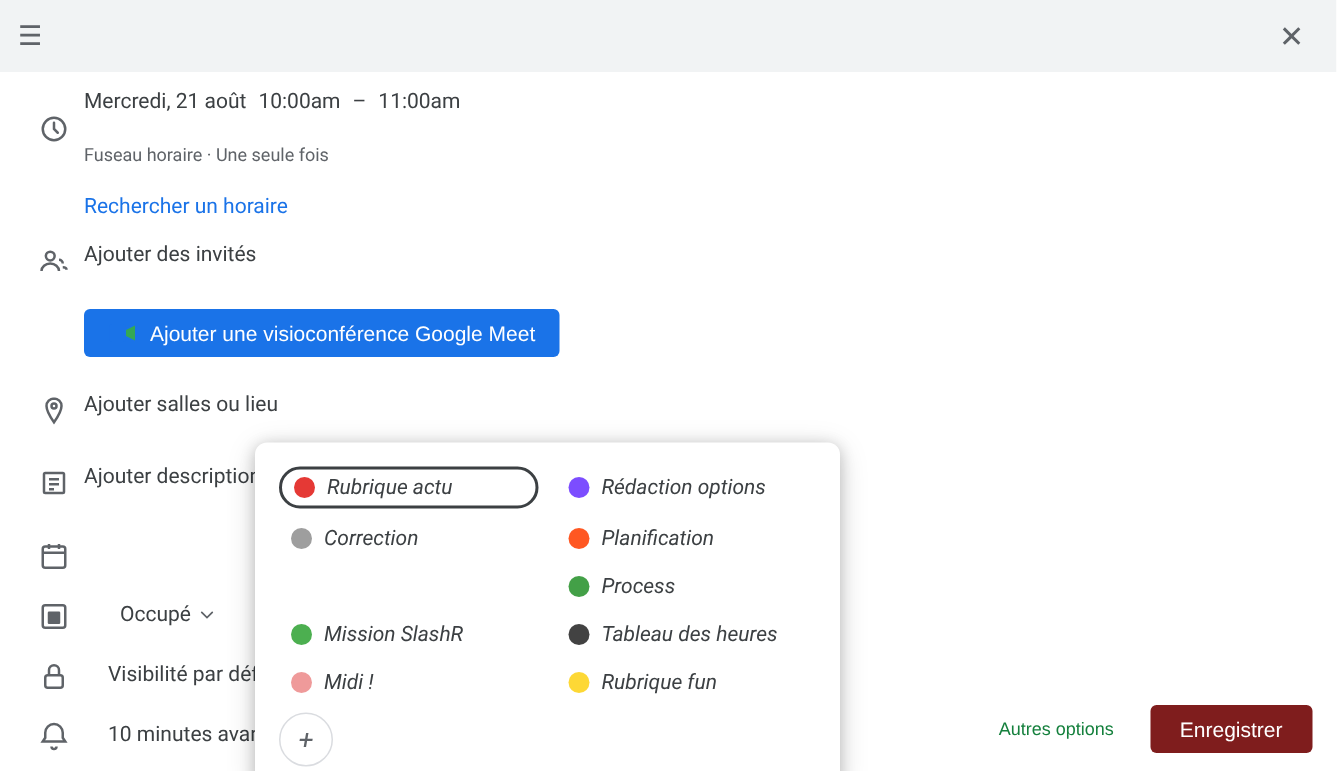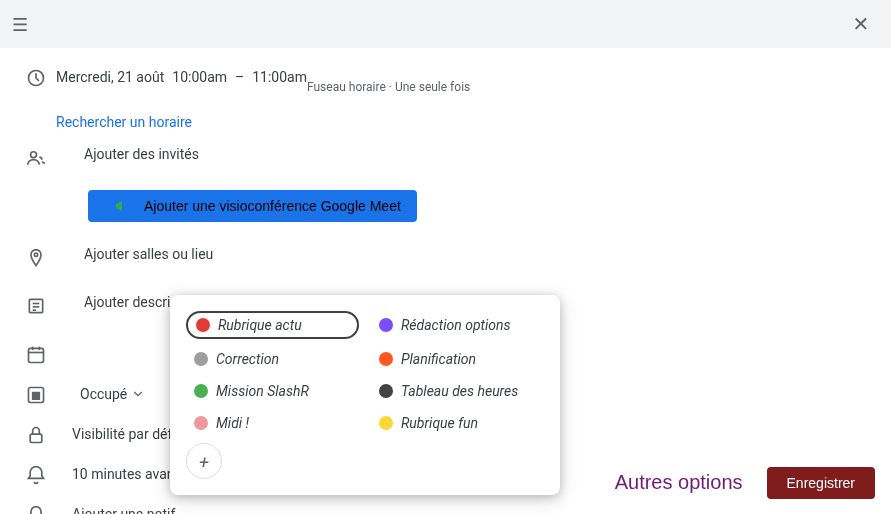--- a/index.html
+++ b/index.html
@@ -37,21 +37,20 @@
       align-items: center;
       justify-content: center;
       border-radius: 50%;
     }
 
     .row {
       display: flex;
       align-items: flex-start;
       padding: 8px 16px;
       min-height: 48px;
-      gap: 28px;
     }
 
     .row-icon {
       width: 40px;
       min-width: 40px;
       display: flex;
       align-items: center;
       justify-content: center;
       color: #5f6368;
       padding-top: 2px;
@@ -76,21 +75,21 @@
     }
 
     .time-row {
       padding: 12px 16px;
       display: flex;
       align-items: center;
     }
 
     .time-info {
       display: flex;
-      flex-direction: row;
+      flex-direction: column;
     }
 
     .time-main {
       font-size: 14px;
       color: #3c4043;
       display: flex;
       align-items: center;
       gap: 8px;
     }
 
@@ -98,31 +97,31 @@
       font-size: 14px;
       color: #1a73e8;
       text-decoration: none;
       cursor: pointer;
       padding: 8px 16px 8px 56px;
       display: block;
     }
 
     .meet-btn {
       background: #1a73e8;
-      color: #000000;
+      color: #ffffff;
       border: none;
       border-radius: 4px;
       padding: 8px 16px;
       font-size: 14px;
       cursor: pointer;
-      margin-left: 88px;
+      margin-left: 56px;
       margin-bottom: 8px;
       display: flex;
       align-items: center;
-      gap: 20px;
+      gap: 8px;
     }
 
     .meet-icon {
       width: 20px;
       height: 14px;
     }
 
     .calendar-row {
       display: flex;
       align-items: center;
@@ -199,22 +198,22 @@
       right: 0;
       display: flex;
       align-items: center;
       gap: 8px;
       padding: 12px 16px;
     }
 
     .btn-autres {
       background: transparent;
       border: none;
-      color: #701a75;
-      font-size: 20px;
+      color: #15803d;
+      font-size: 12px;
       cursor: pointer;
       padding: 8px 16px;
       border-radius: 4px;
     }
 
     .btn-enregistrer {
       background: #7f1d1d;
       color: #fff;
       border: none;
       border-radius: 4px;
@@ -386,20 +385,24 @@
 
     <div class="popup-item">
       <div class="color-dot" style="background:#9e9e9e;"></div>
       <span>Correction</span>
     </div>
     <div class="popup-item">
       <div class="color-dot" style="background:#ff5722;"></div>
       <span>Planification</span>
     </div>
 
+    <div class="popup-item" style="grid-column: 2;">
+      <div class="color-dot" style="background:#43a047;"></div>
+      <span>Process</span>
+    </div>
 
     <div class="popup-item" style="grid-column: 1;">
       <div class="color-dot" style="background:#4caf50;"></div>
       <span>Mission SlashR</span>
     </div>
     <div class="popup-item">
       <div class="color-dot" style="background:#424242;"></div>
       <span>Tableau des heures</span>
     </div>
 

